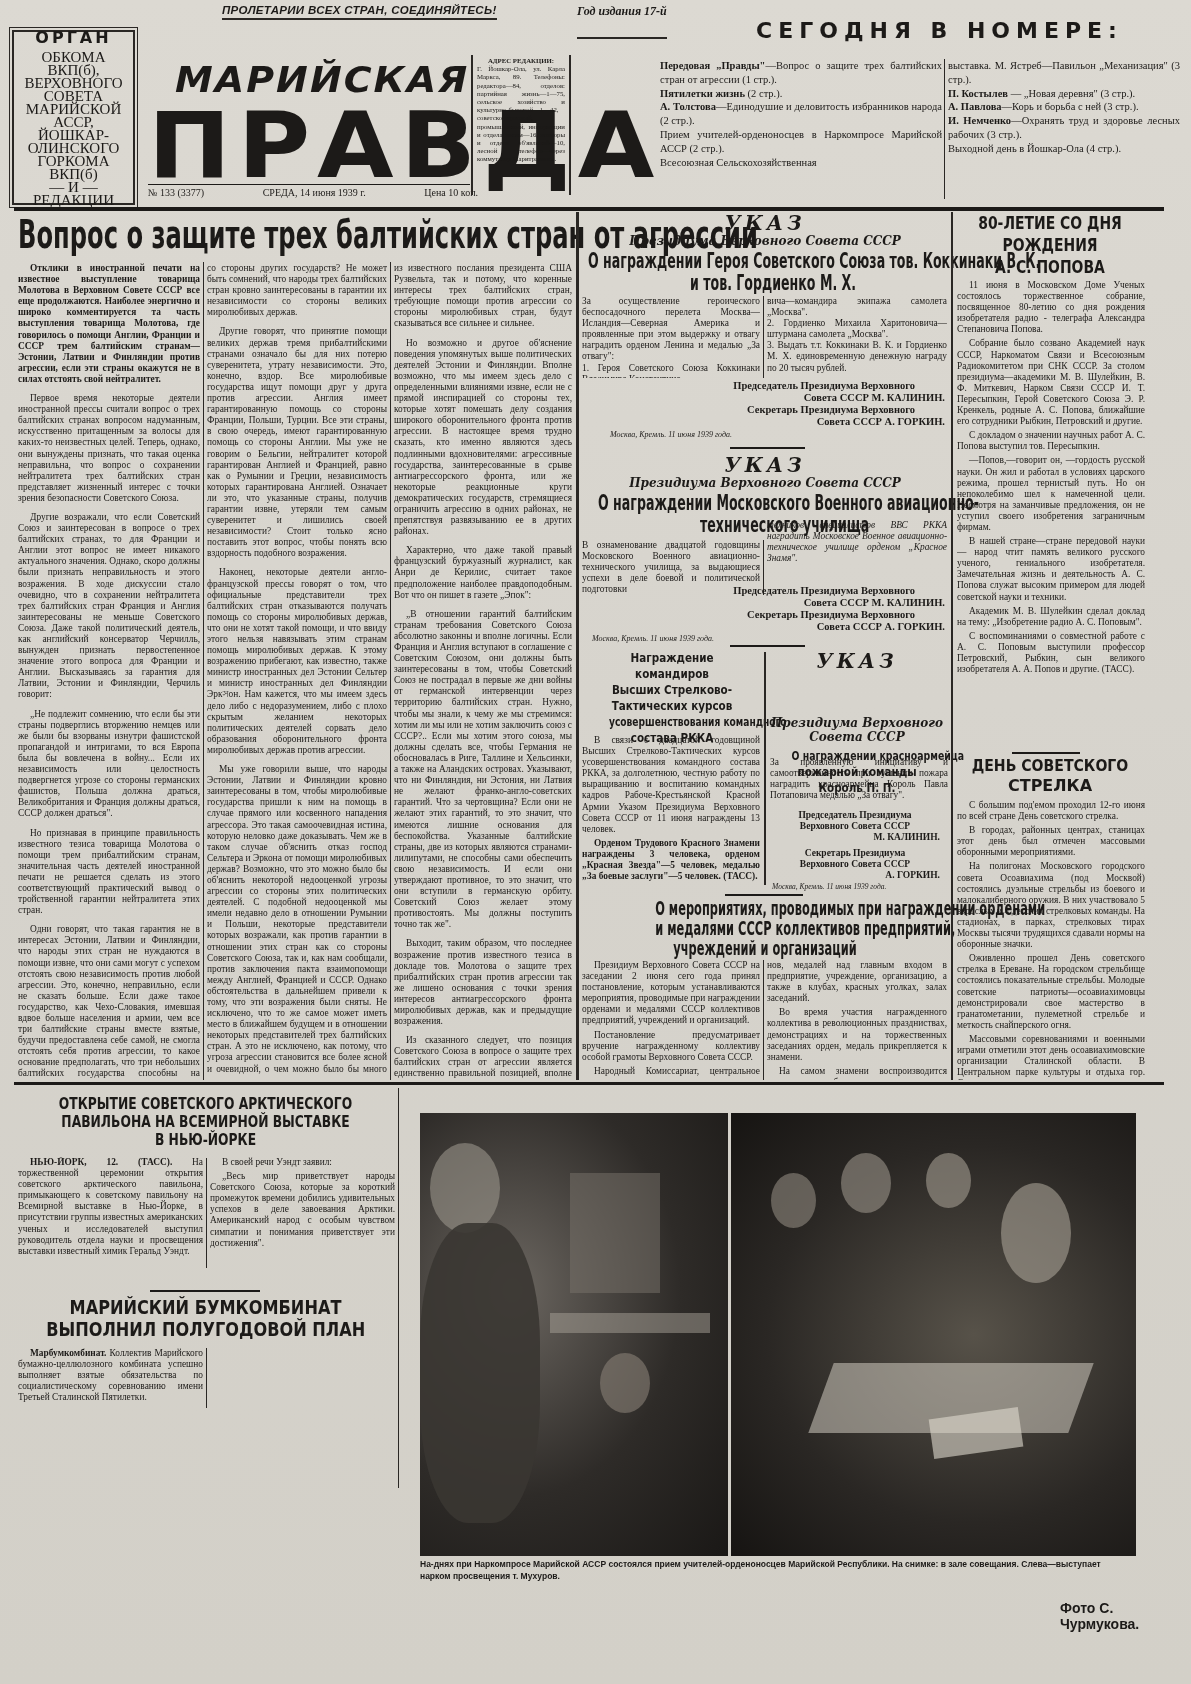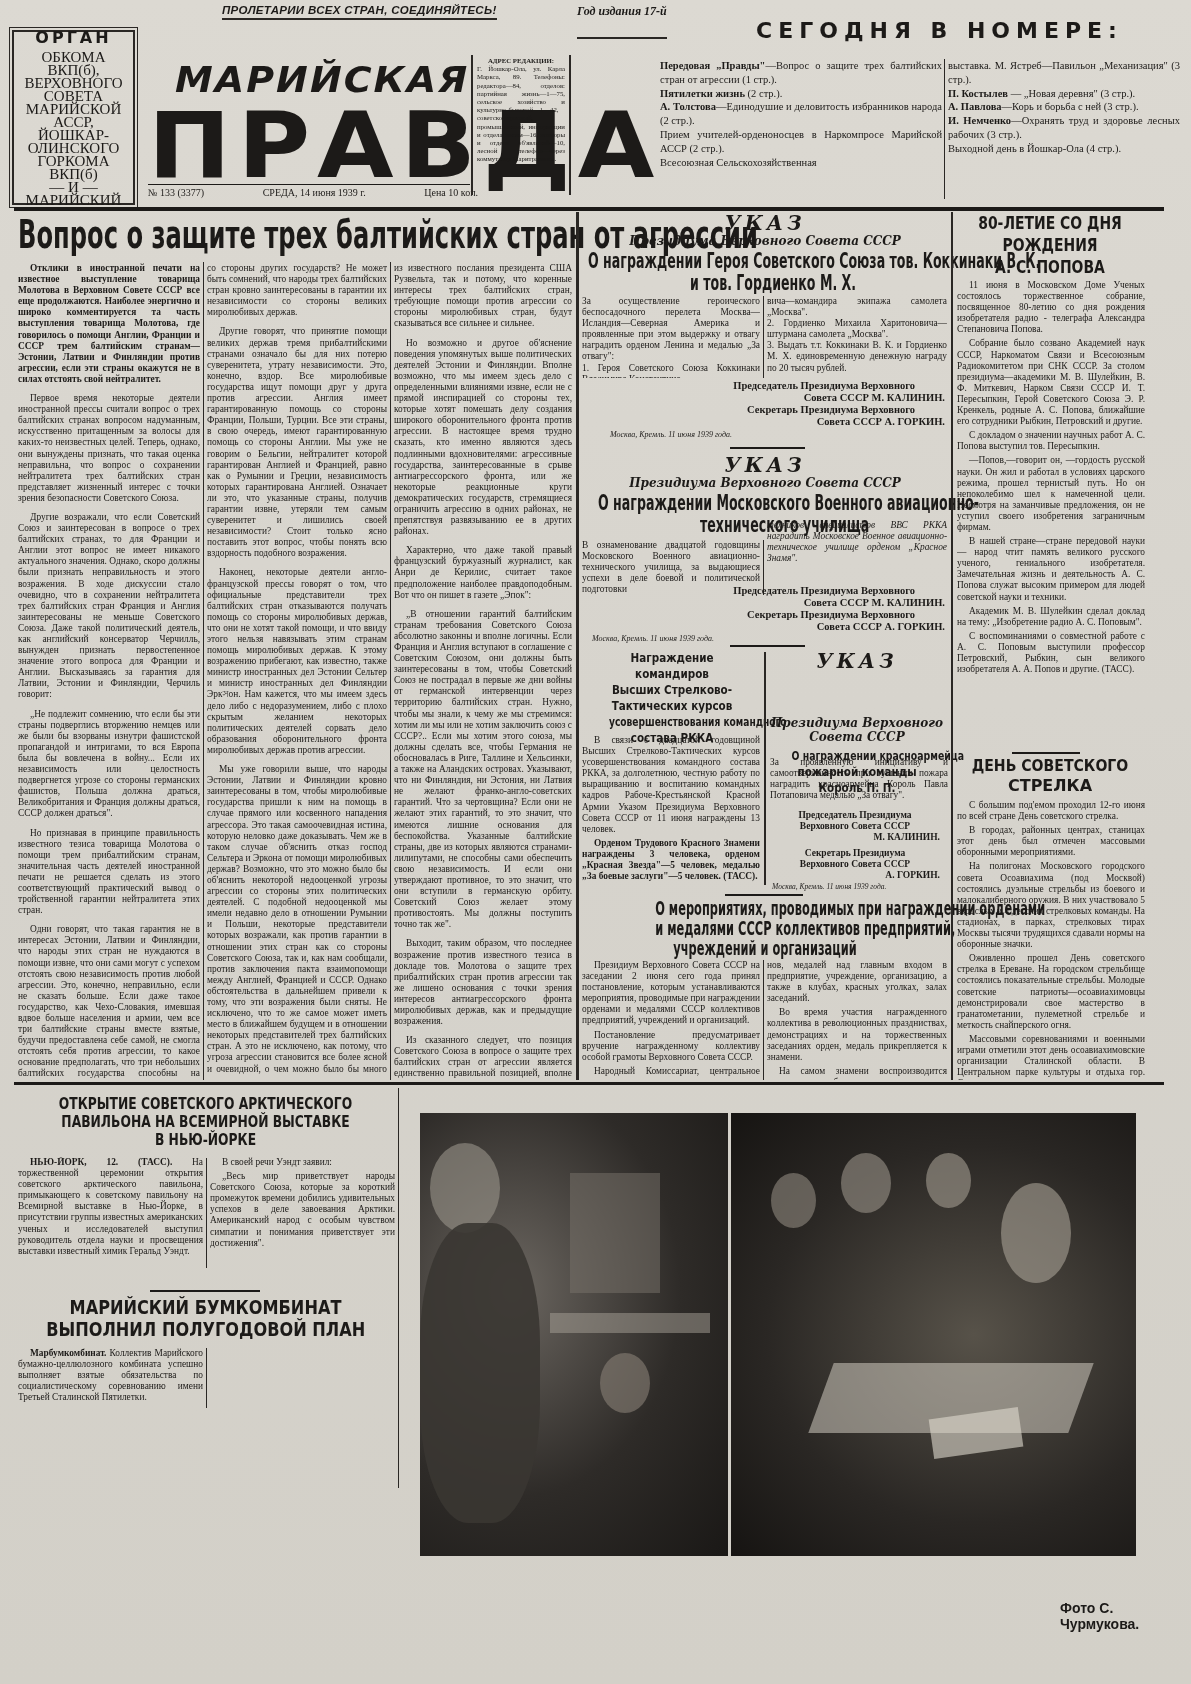--- a/index.html
+++ b/index.html
@@ -48,21 +48,21 @@
 
   <div class="abs organ-box">
     <div class="l0">ОРГАН</div>
     <div class="ln" style="margin-top:4px">ОБКОМА ВКП(б),</div>
     <div class="ln">ВЕРХОВНОГО</div>
     <div class="ln">СОВЕТА</div>
     <div class="ln">МАРИЙСКОЙ АССР,</div>
     <div class="ln" style="font-size:15px">ЙОШКАР-ОЛИНСКОГО</div>
     <div class="ln">ГОРКОМА ВКП(б)</div>
     <div class="ln">— И —</div>
-    <div class="ln">МАРИЙСКИЙ</div>
+    <div class="ln">РЕДАКЦИИ</div>
   </div>
 
   <div class="abs slogan">ПРОЛЕТАРИИ ВСЕХ СТРАН, СОЕДИНЯЙТЕСЬ!</div>
   <div class="abs title1">МАРИЙСКАЯ</div>
   <div class="abs title2">ПРАВДА</div>
   <div class="rule" style="left:148px;top:184px;width:322px;height:1px;"></div>
   <div class="abs issue-line">
     <span>№ 133 (3377)</span>
     <span>СРЕДА, 14 июня 1939 г.</span>
     <span>Цена 10 коп.</span>
@@ -281,15 +281,19 @@
     <div class="shape" style="left:180px;top:240px;width:50px;height:60px;background:#888176;"></div>
   </div>
   <div class="photo" style="left:731px;top:1113px;width:405px;height:443px;background:radial-gradient(ellipse at 60% 50%, #575249 0%, #2a2724 60%, #161412 100%);">
     <div class="shape" style="left:40px;top:60px;width:45px;height:55px;background:#8f887e;"></div>
     <div class="shape" style="left:110px;top:40px;width:50px;height:60px;background:#9a9389;"></div>
     <div class="shape" style="left:195px;top:40px;width:45px;height:55px;background:#a39c91;"></div>
     <div class="shape" style="left:270px;top:70px;width:70px;height:100px;background:#a8a196;"></div>
     <div class="rect" style="left:90px;top:250px;width:260px;height:70px;background:#cfcabf;opacity:0.55;transform:skewX(-20deg);"></div>
     <div class="rect" style="left:200px;top:300px;width:90px;height:40px;background:#e0dbcf;opacity:0.6;transform:rotate(-8deg);"></div>
   </div>
+  <div class="abs" style="left:420px;top:1558px;width:716px;font-family:'Liberation Sans',sans-serif;font-size:8.5px;line-height:12px;font-weight:bold;">
+    <div style="white-space:nowrap;overflow:hidden;">На-днях при Наркомпросе Марийской АССР состоялся прием учителей-орденоносцев Марийской Республики. На снимке: в зале совещания. Слева—выступает</div>
+    <div>нарком просвещения т. Мухуров.</div>
+  </div>
   <div class="abs" style="left:1060px;top:1600px;font-family:'Liberation Sans',sans-serif;font-size:14px;font-weight:bold;">Фото С. Чурмукова.</div>
 
 </div>
 
 </body></html>

